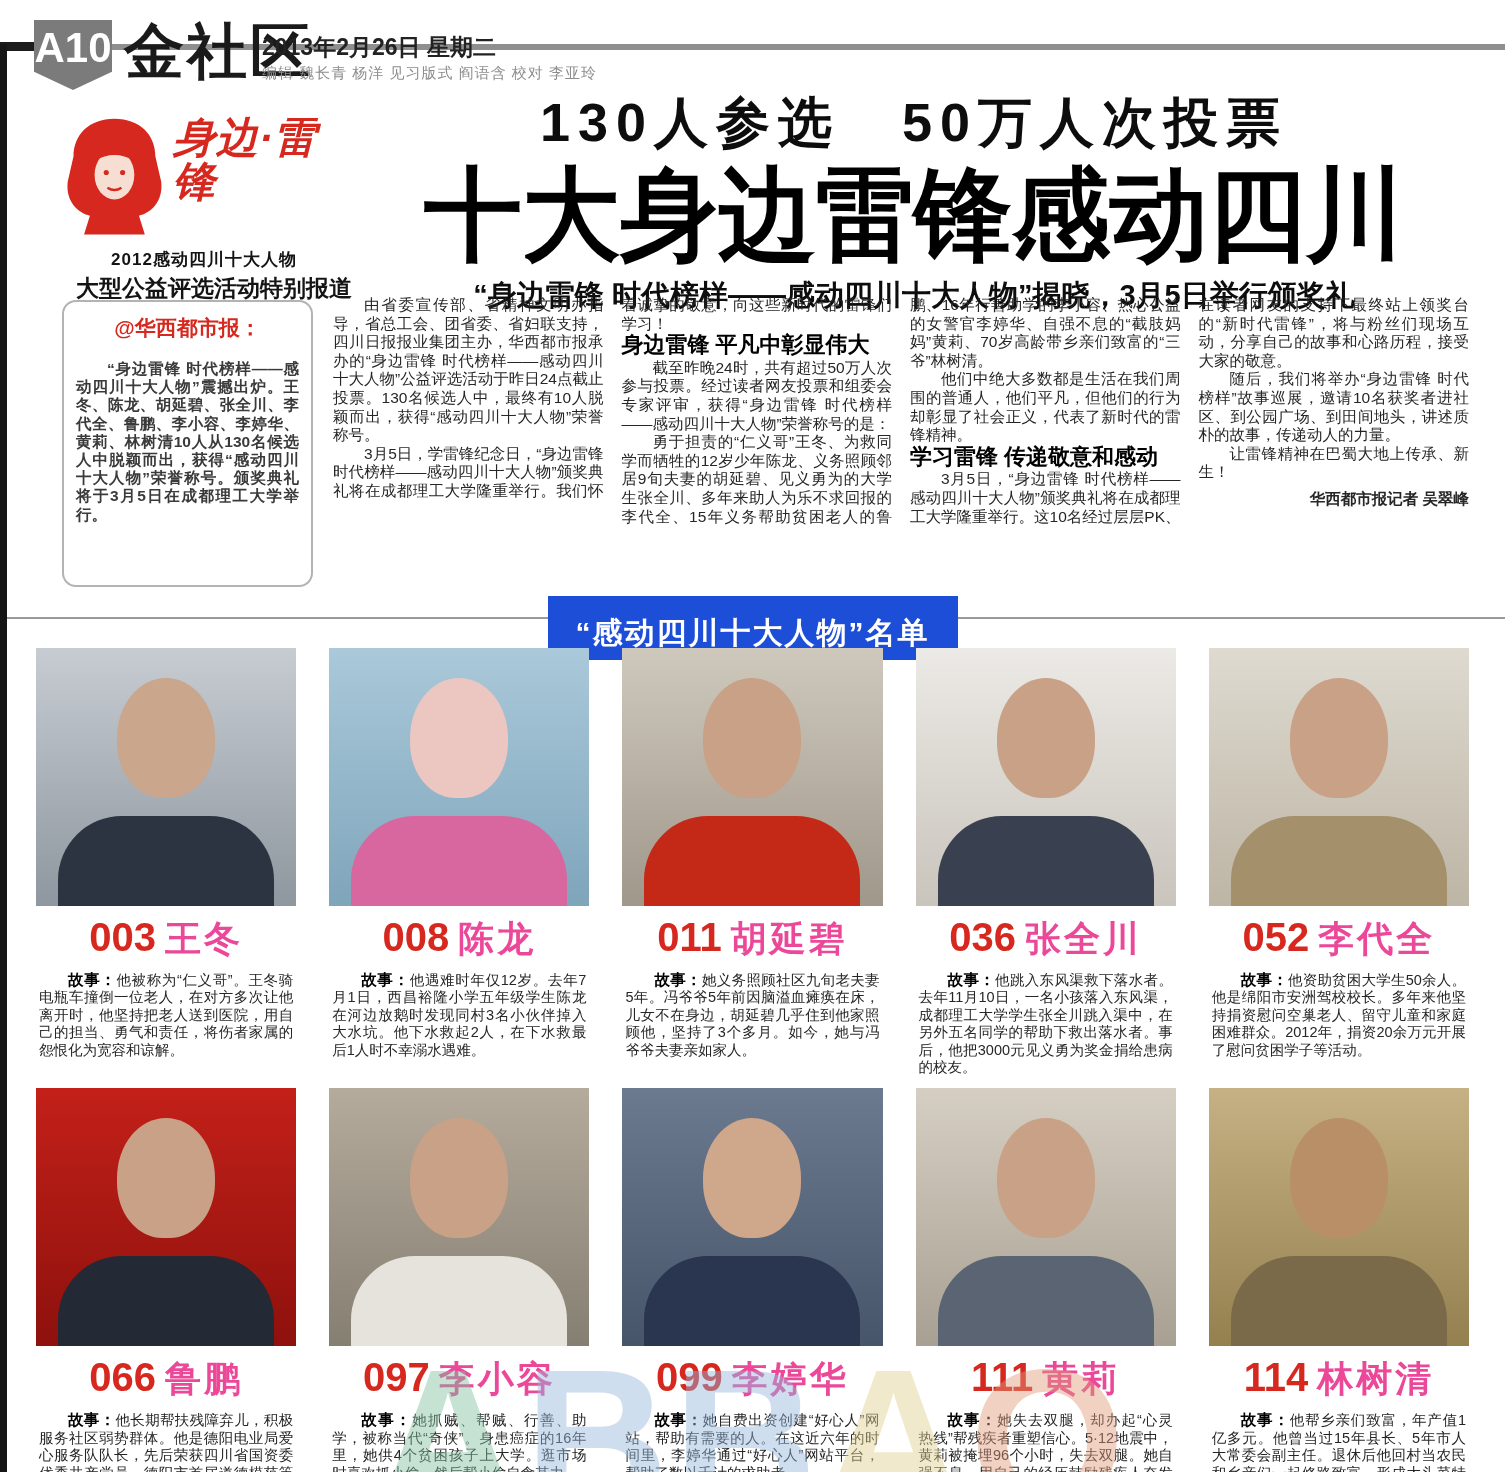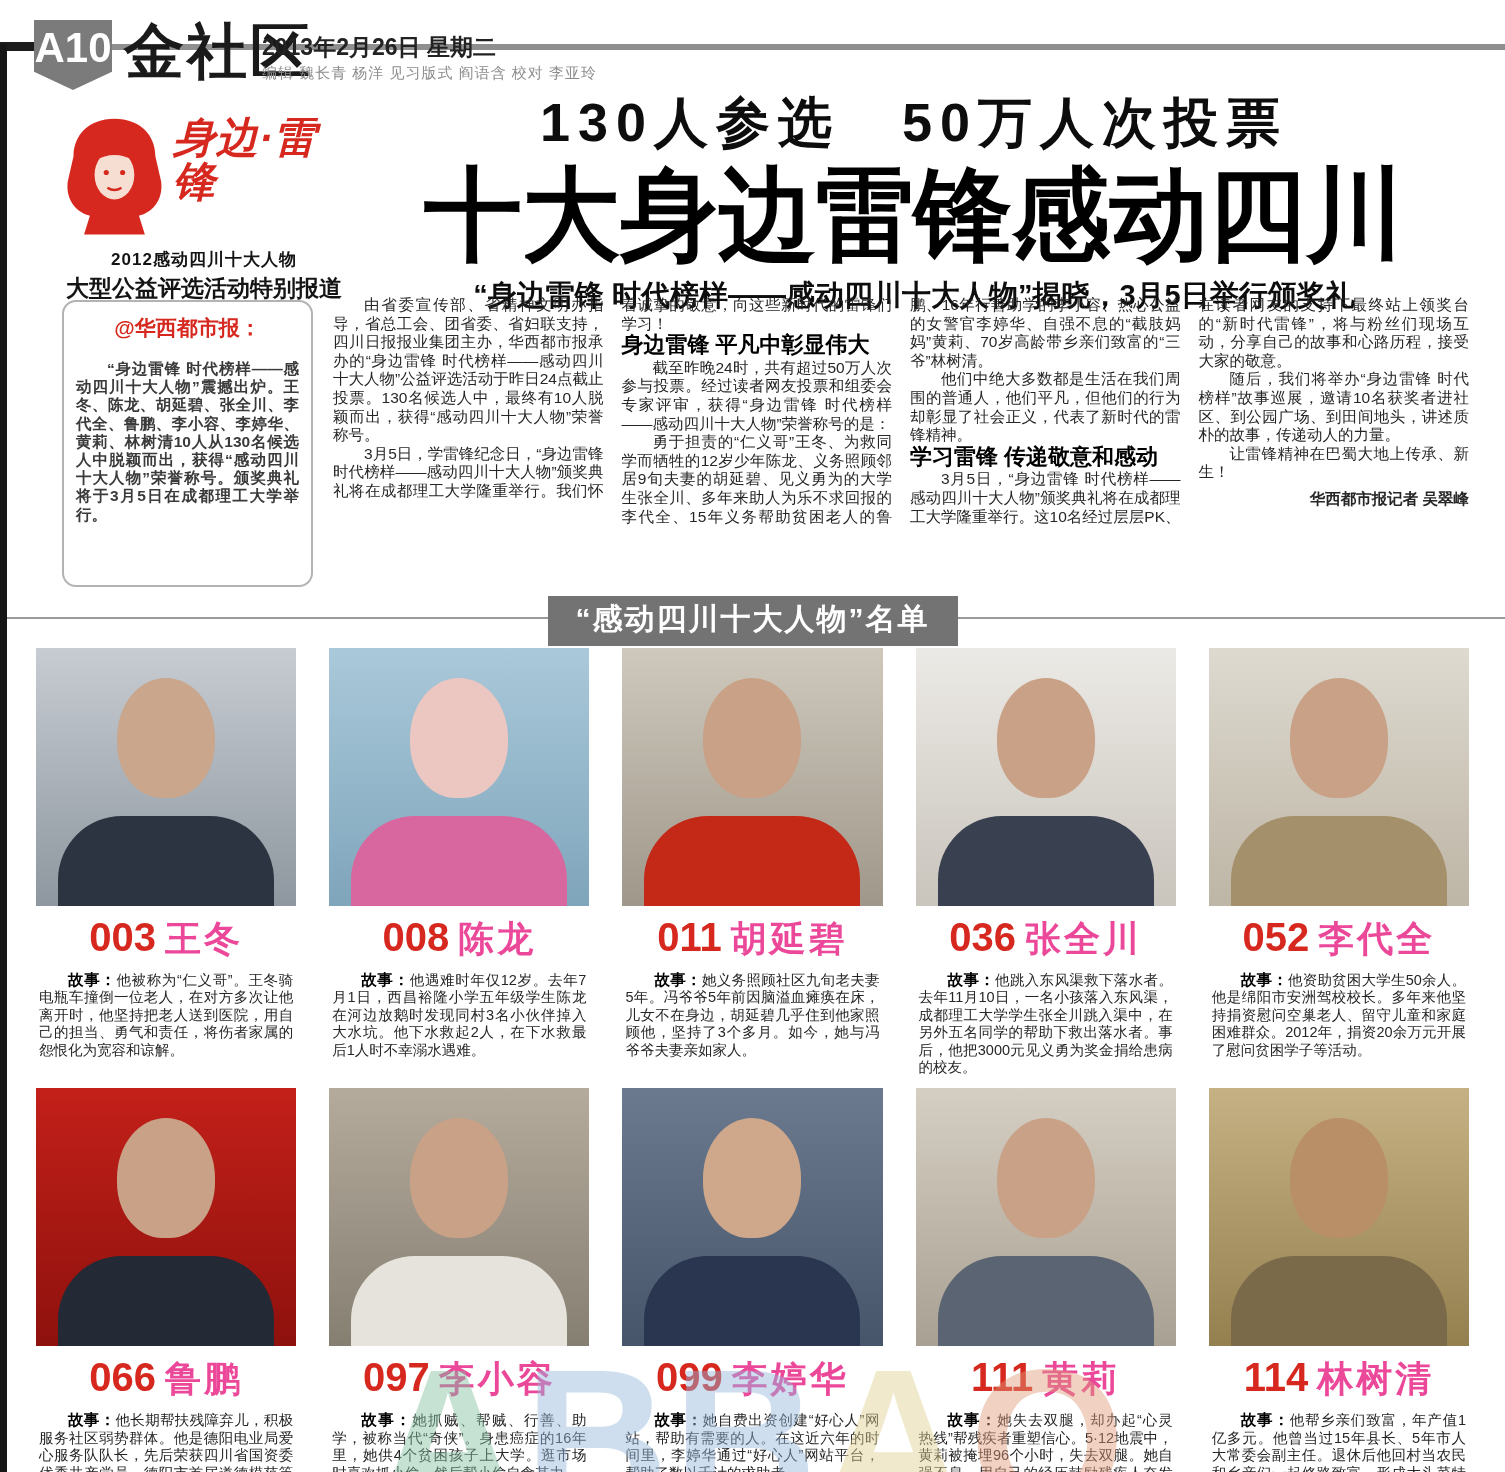--- a/index.html
+++ b/index.html
@@ -21,21 +21,21 @@
   .date-line { position:absolute; left:262px; top:32px; font-size:23px; font-weight:800; color:#222; }
   .staff-line { position:absolute; left:262px; top:64px; font-size:15px; color:#8d8d8d; letter-spacing:1px; }
 
   
   .logo { position:absolute; left:56px; top:112px; width:296px; text-align:center; }
   .logo-art { display:flex; align-items:flex-start; gap:0; height:128px; }
   .logo-text { color:#d6281e; text-align:left; font-weight:900; margin-top:4px; }
   .logo-line1 { font-size:42px; line-height:1.05; font-style:italic; letter-spacing:1px; }
   .logo-line2 { font-size:46px; line-height:1.1; letter-spacing:2px; }
   .logo-sub1 { font-size:17px; font-weight:800; color:#141414; margin-top:8px; letter-spacing:1px; }
-  .logo-sub2 { font-size:23px; font-weight:600; color:#141414; margin-top:2px; }
+  .logo-sub2 { font-size:23px; font-weight:600; color:#141414; margin-top:2px;text-align:right; }
 
   .head-block { position:absolute; left:360px; top:87px; width:1108px; text-align:center; }
   .kicker { font-size:54px; font-weight:900; letter-spacing:8px; color:#0d0d0d; }
   .headline { font-size:98px; font-weight:900; line-height:1.0; margin-top:4px; letter-spacing:0px; transform:scaleY(1.04); transform-origin:top; color:#000; }
   .deck { font-size:29px; font-weight:800; margin-top:14px; color:#0d0d0d; }
 
   
   .weibo-box {
     position:absolute; left:62px; top:300px; width:251px; height:287px;
     border:2px solid #b3b3b3; border-radius:14px; padding:10px 12px; box-sizing:border-box;
@@ -50,22 +50,22 @@
     text-align:justify; color:#262626;
   }
   .article p { margin:0; text-indent:2em; }
   .article h3 { font-size:22px; font-weight:900; color:#000; margin:3px 0 4px; text-indent:0; break-inside:avoid; break-after:avoid; }
   .byline { text-align:right; text-indent:0 !important; margin-top:8px !important; font-weight:700; }
 
   
   .banner-rule { position:absolute; top:617px; left:7px; width:1498px; height:2px; background:#9a9a9a; }
   .list-banner {
     position:absolute; top:596px; left:50%; transform:translateX(-50%);
-    background:#737373; color:#fff; font-size:30px; font-weight:900;
-    padding:3px 28px 6px; letter-spacing:2px; white-space:nowrap;
+    background:#1d4ed8; color:#fff; font-size:30px; font-weight:900;
+    padding:17px 28px 6px; letter-spacing:2px; white-space:nowrap;
   }
 
   
   .people-grid {
     position:absolute; left:36px; top:648px; width:1433px;
     display:grid; grid-template-columns:repeat(5,1fr); column-gap:33px; row-gap:12px;
   }
   .card { margin:0; }
   .photo { position:relative; width:100%; height:258px; overflow:hidden; background:#ccc; }
   .sil-head { position:absolute; left:50%; top:30px; transform:translateX(-50%); width:98px; height:120px; border-radius:50% 50% 46% 46%; }

